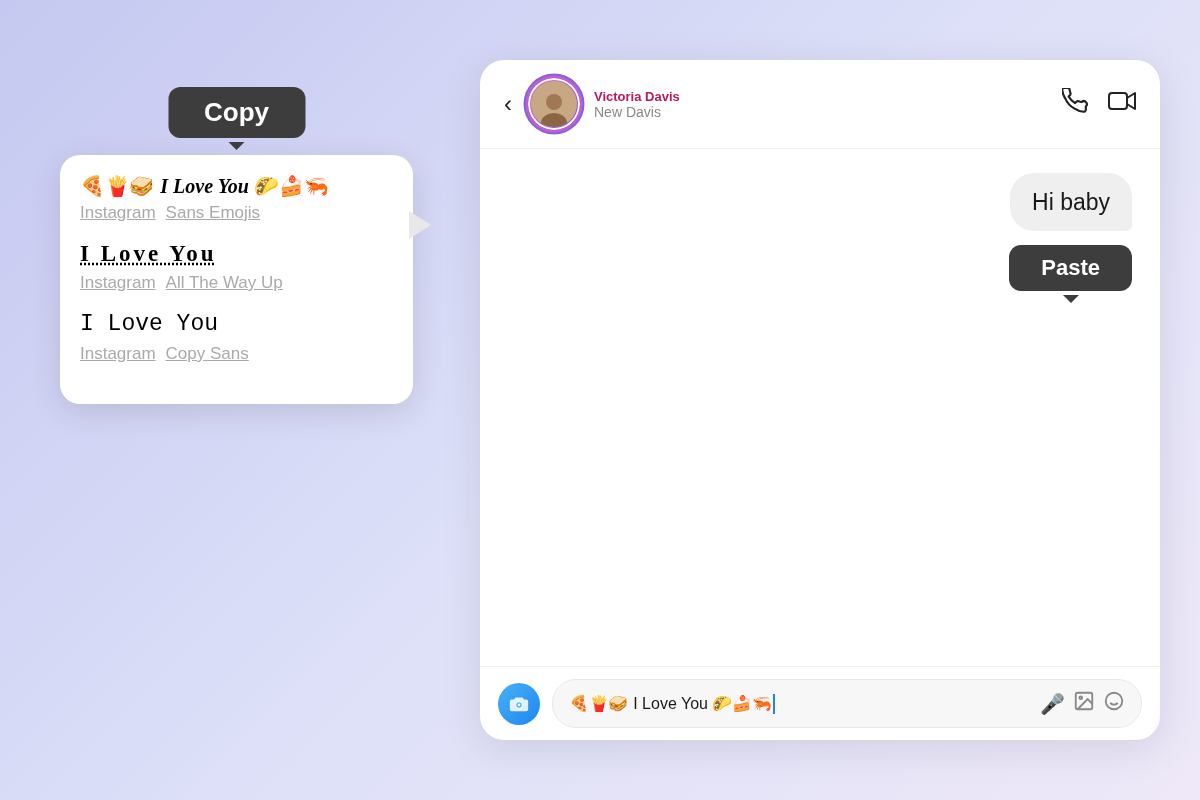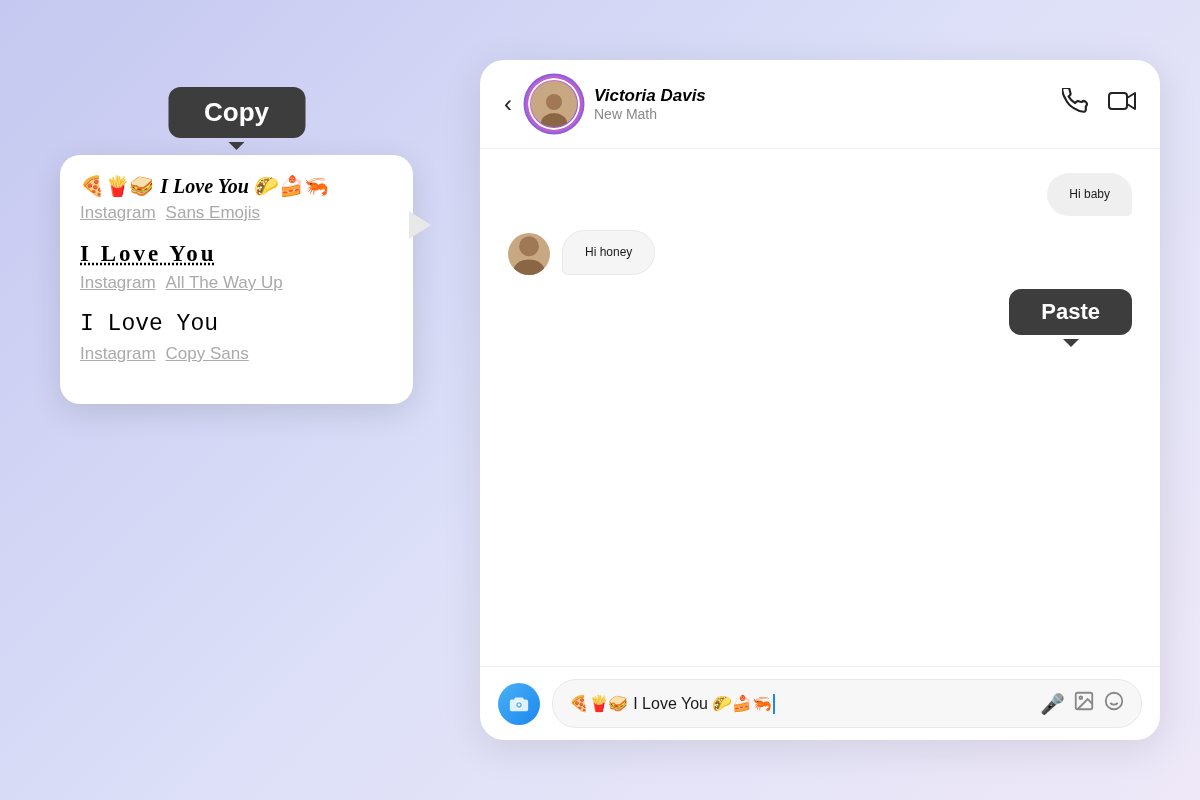--- a/index.html
+++ b/index.html
@@ -159,24 +159,23 @@
       overflow: hidden;
     }
     
     .avatar-face svg {
       width: 38px;
       height: 38px;
     }
 
     .contact-info { flex: 1; }
     .contact-name {
-      font-size: 17px;
+      font-size: 13px;
       font-weight: 700;
-      color: #000000;
-      font-style: italic;
+      color: #be185d;
     }
     .contact-location {
       font-size: 14px;
       color: #888;
     }
     .header-icons {
       display: flex;
       gap: 20px;
       align-items: center;
     }
@@ -211,21 +210,21 @@
       flex-shrink: 0;
       overflow: hidden;
       display: flex;
       align-items: flex-end;
       justify-content: center;
     }
 
     .bubble {
       padding: 13px 22px;
       border-radius: 24px;
-      font-size: 12px;
+      font-size: 23px;
       max-width: 320px;
       line-height: 1.4;
     }
     .bubble.sent {
       background: #efefef;
       color: #1a1a1a;
       border-bottom-right-radius: 6px;
     }
     .bubble.received {
       background: #f5f5f5;
@@ -363,21 +362,21 @@
         <div class="avatar-face">
           <svg viewBox="0 0 38 38">
             <circle cx="19" cy="13" r="8" fill="#a07855"></circle>
             <ellipse cx="19" cy="34" rx="13" ry="10" fill="#8b6645"></ellipse>
           </svg>
         </div>
       </div>
     </div>
     <div class="contact-info">
       <div class="contact-name">Victoria Davis</div>
-      <div class="contact-location">New Math</div>
+      <div class="contact-location">New Davis</div>
     </div>
     <div class="header-icons">
       <span class="header-icon">
         <svg width="26" height="26" viewBox="0 0 24 24" fill="none" stroke="#222" stroke-width="2" stroke-linecap="round" stroke-linejoin="round">
           <path d="M22 16.92v3a2 2 0 01-2.18 2 19.79 19.79 0 01-8.63-3.07A19.5 19.5 0 013.07 9.81 19.79 19.79 0 01.09 1.2 2 2 0 012.07.01h3a2 2 0 012 1.72c.127.96.361 1.903.7 2.81a2 2 0 01-.45 2.11L6.09 7.91a16 16 0 006 6l1.27-1.27a2 2 0 012.11-.45c.907.339 1.85.573 2.81.7A2 2 0 0122 16.92z"></path>
         </svg>
       </span>
       <span class="header-icon">
         <svg width="28" height="26" viewBox="0 0 28 22" fill="none" stroke="#222" stroke-width="2" stroke-linecap="round" stroke-linejoin="round">
           <rect x="1" y="3" width="18" height="16" rx="3"></rect>
@@ -388,31 +387,20 @@
   </div>
 
   <div class="messages-area">
 
     <div class="msg-row sent">
       <div class="bubble sent">
         <span>Hi baby</span>
       </div>
     </div>
 
-    <div class="msg-row received">
-      <div class="msg-avatar">
-        <svg viewBox="0 0 38 38" width="42" height="42">
-          <circle cx="19" cy="12" r="9" fill="#a07855"></circle>
-          <ellipse cx="19" cy="34" rx="14" ry="10" fill="#8b6645"></ellipse>
-        </svg>
-      </div>
-      <div class="bubble received">
-        <span>Hi honey</span>
-      </div>
-    </div>
 
 
     <div class="paste-tooltip-wrap">
       <div class="paste-tooltip">
         <span>Paste</span>
       </div>
     </div>
   </div>
 
   <div class="input-bar">

